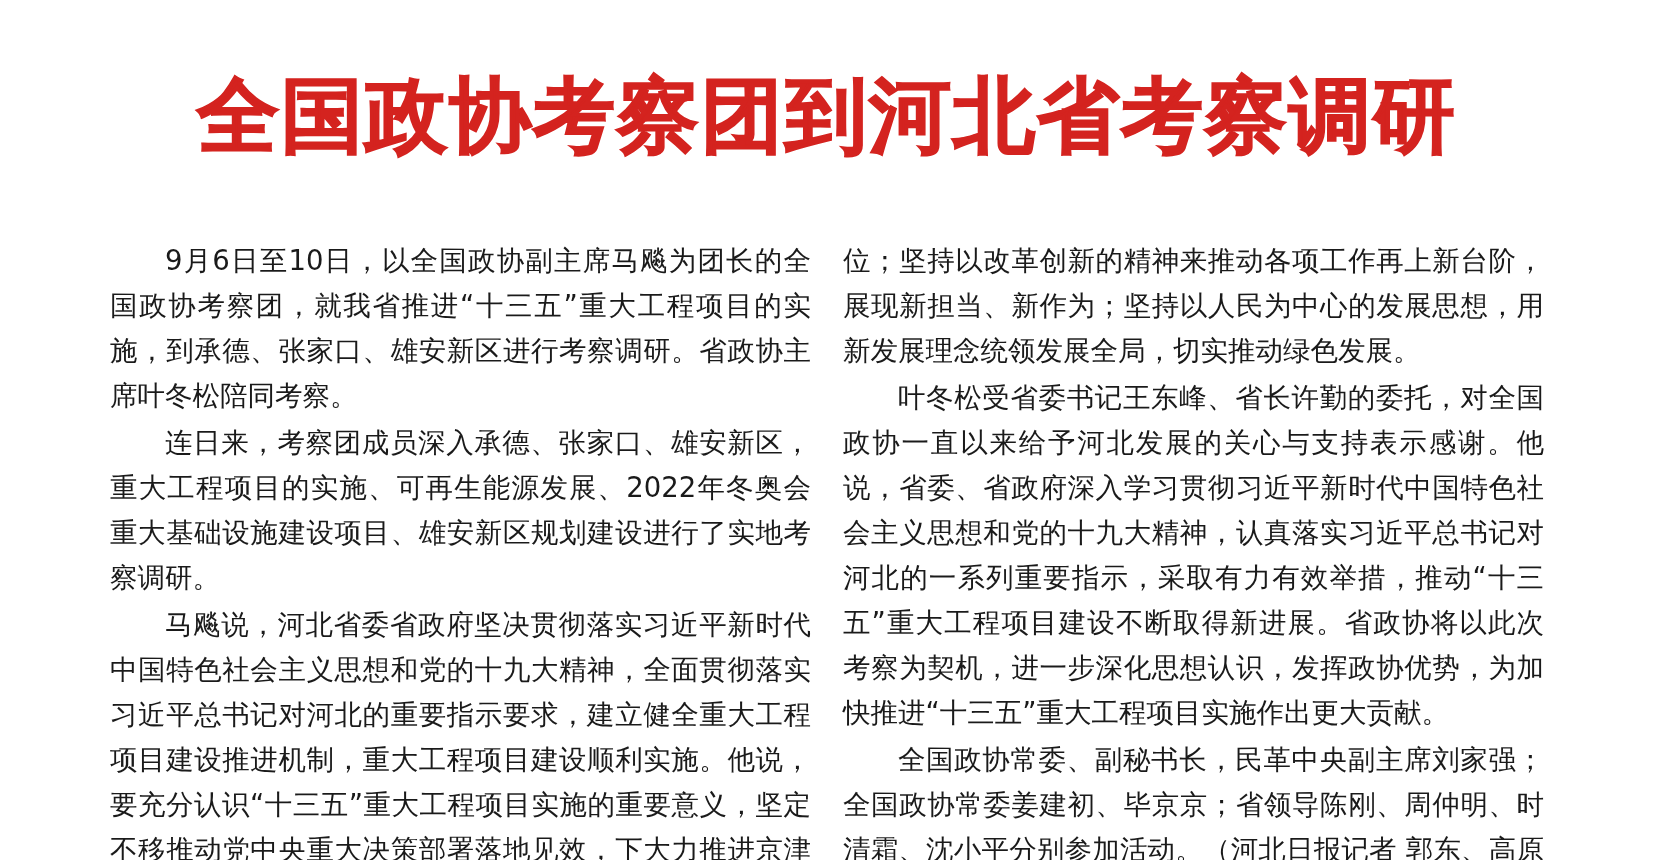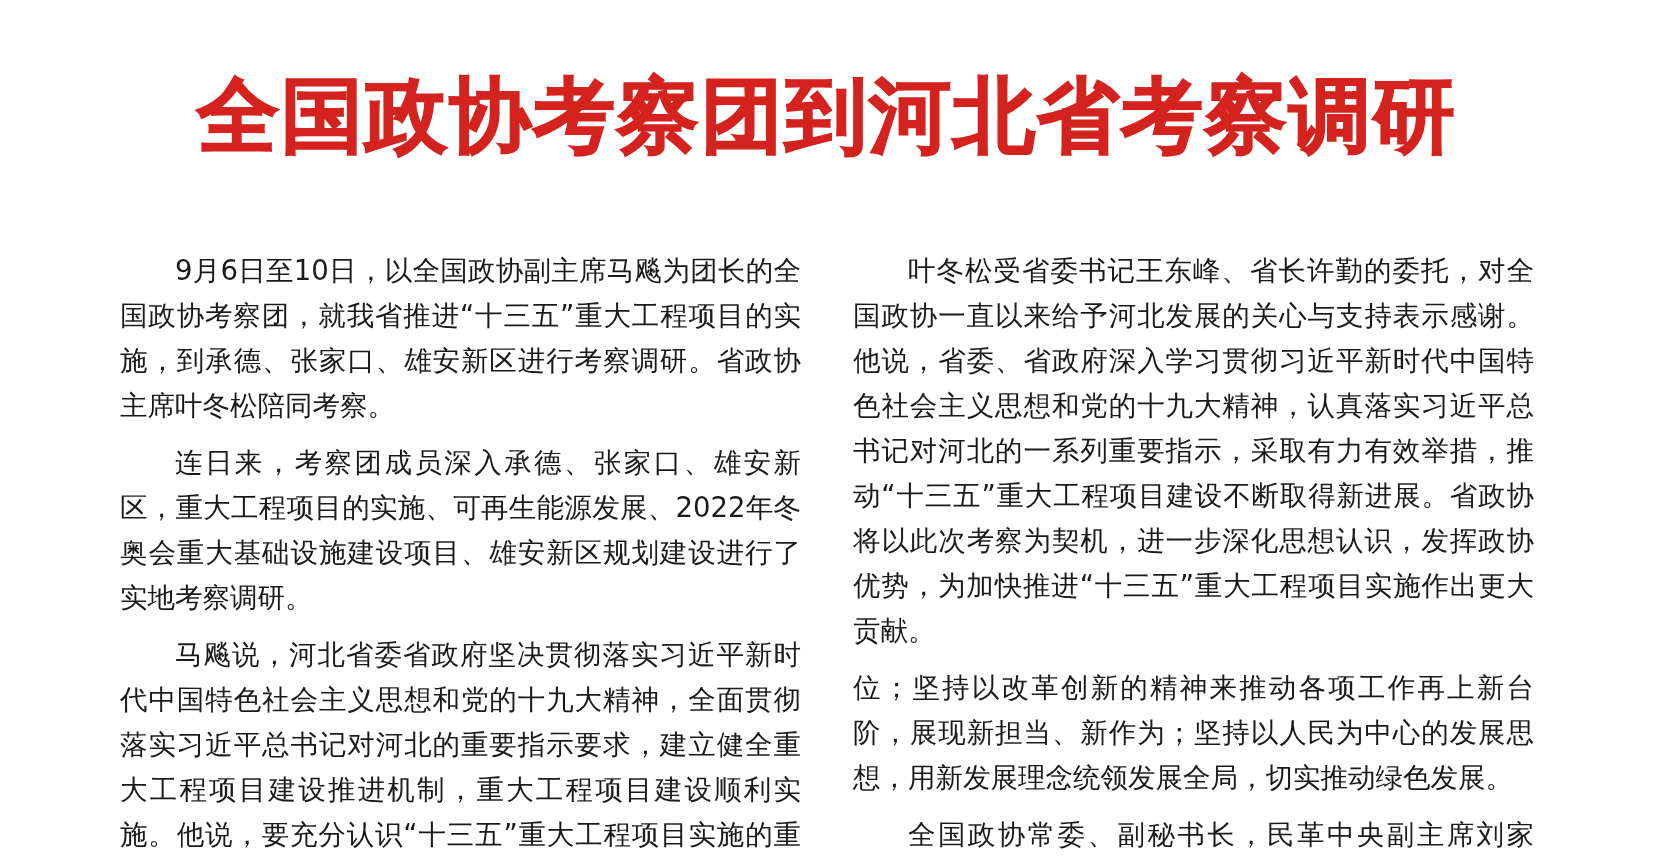--- a/index.html
+++ b/index.html
@@ -44,21 +44,21 @@
     width: 719px;
     box-sizing: border-box;
   }
   .column.left {
     padding-right: 14px;
   }
   .column.right {
     padding-left: 14px;
   }
   p.para {
-    margin: 12px;
+    margin: 2px;
     font-size: 27.5px;
     line-height: 45px;
     color: #1a1a1a;
     text-align: justify;
     text-justify: inter-ideograph;
     font-family: "DejaVu Sans", "Liberation Sans", sans-serif;
     letter-spacing: 0px;
   }
   p.indent {
     text-indent: 2em;
@@ -73,19 +73,19 @@
 
   <div class="article">
 
     <div class="column left">
       <p class="para indent">9月6日至10日，以全国政协副主席马飚为团长的全国政协考察团，就我省推进“十三五”重大工程项目的实施，到承德、张家口、雄安新区进行考察调研。省政协主席叶冬松陪同考察。</p>
       <p class="para indent">连日来，考察团成员深入承德、张家口、雄安新区，重大工程项目的实施、可再生能源发展、2022年冬奥会重大基础设施建设项目、雄安新区规划建设进行了实地考察调研。</p>
       <p class="para indent">马飚说，河北省委省政府坚决贯彻落实习近平新时代中国特色社会主义思想和党的十九大精神，全面贯彻落实习近平总书记对河北的重要指示要求，建立健全重大工程项目建设推进机制，重大工程项目建设顺利实施。他说，要充分认识“十三五”重大工程项目实施的重要意义，坚定不移推动党中央重大决策部署落地见效，下大力推进京津冀协同发展、雄安新区、冬奥会等重大工程项目实施，不断提高政治站</p>
     </div>
 
     <div class="column right">
+      <p class="para">位；坚持以改革创新的精神来推动各项工作再上新台阶，展现新担当、新作为；坚持以人民为中心的发展思想，用新发展理念统领发展全局，切实推动绿色发展。</p>
       <p class="para indent">叶冬松受省委书记王东峰、省长许勤的委托，对全国政协一直以来给予河北发展的关心与支持表示感谢。他说，省委、省政府深入学习贯彻习近平新时代中国特色社会主义思想和党的十九大精神，认真落实习近平总书记对河北的一系列重要指示，采取有力有效举措，推动“十三五”重大工程项目建设不断取得新进展。省政协将以此次考察为契机，进一步深化思想认识，发挥政协优势，为加快推进“十三五”重大工程项目实施作出更大贡献。</p>
-      <p class="para">位；坚持以改革创新的精神来推动各项工作再上新台阶，展现新担当、新作为；坚持以人民为中心的发展思想，用新发展理念统领发展全局，切实推动绿色发展。</p>
       <p class="para indent">全国政协常委、副秘书长，民革中央副主席刘家强；全国政协常委姜建初、毕京京；省领导陈刚、周仲明、时清霜、沈小平分别参加活动。（河北日报记者 郭东、高原雪、陈宝云）</p>
     </div>
 
   </div>
 </div>
 
 </body></html>

